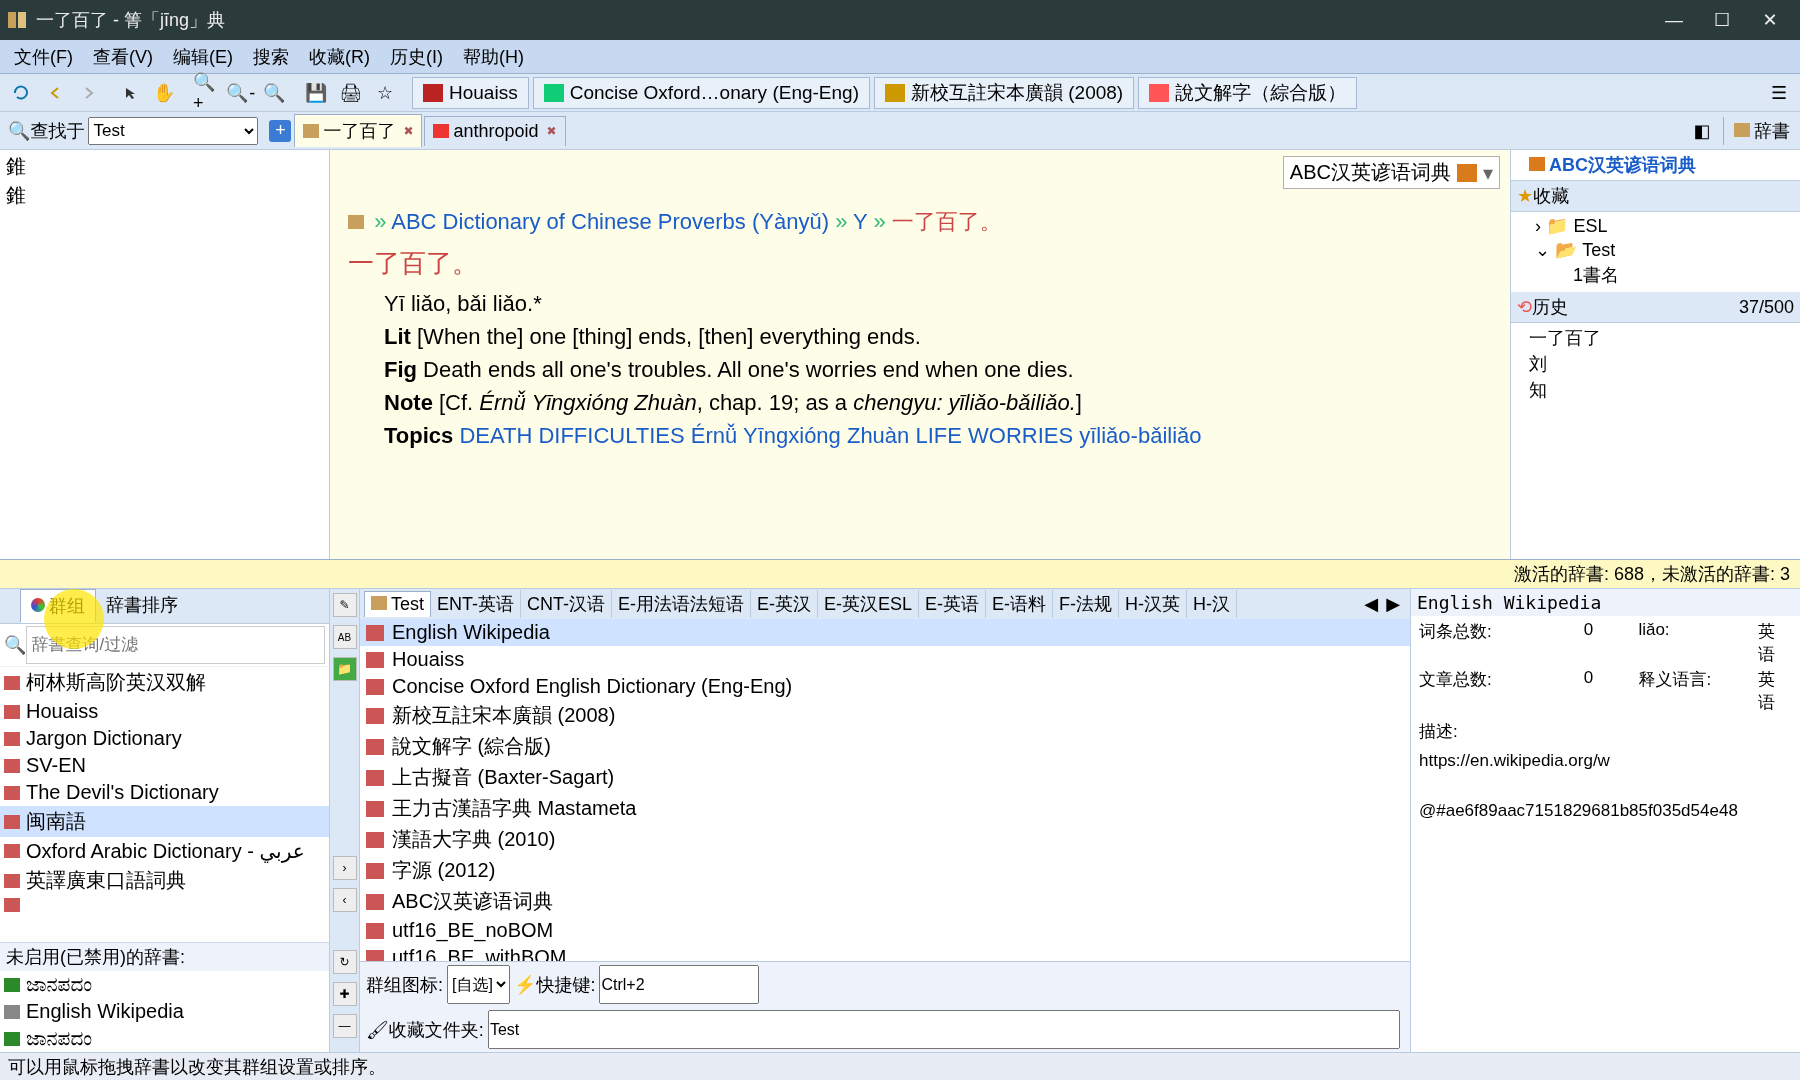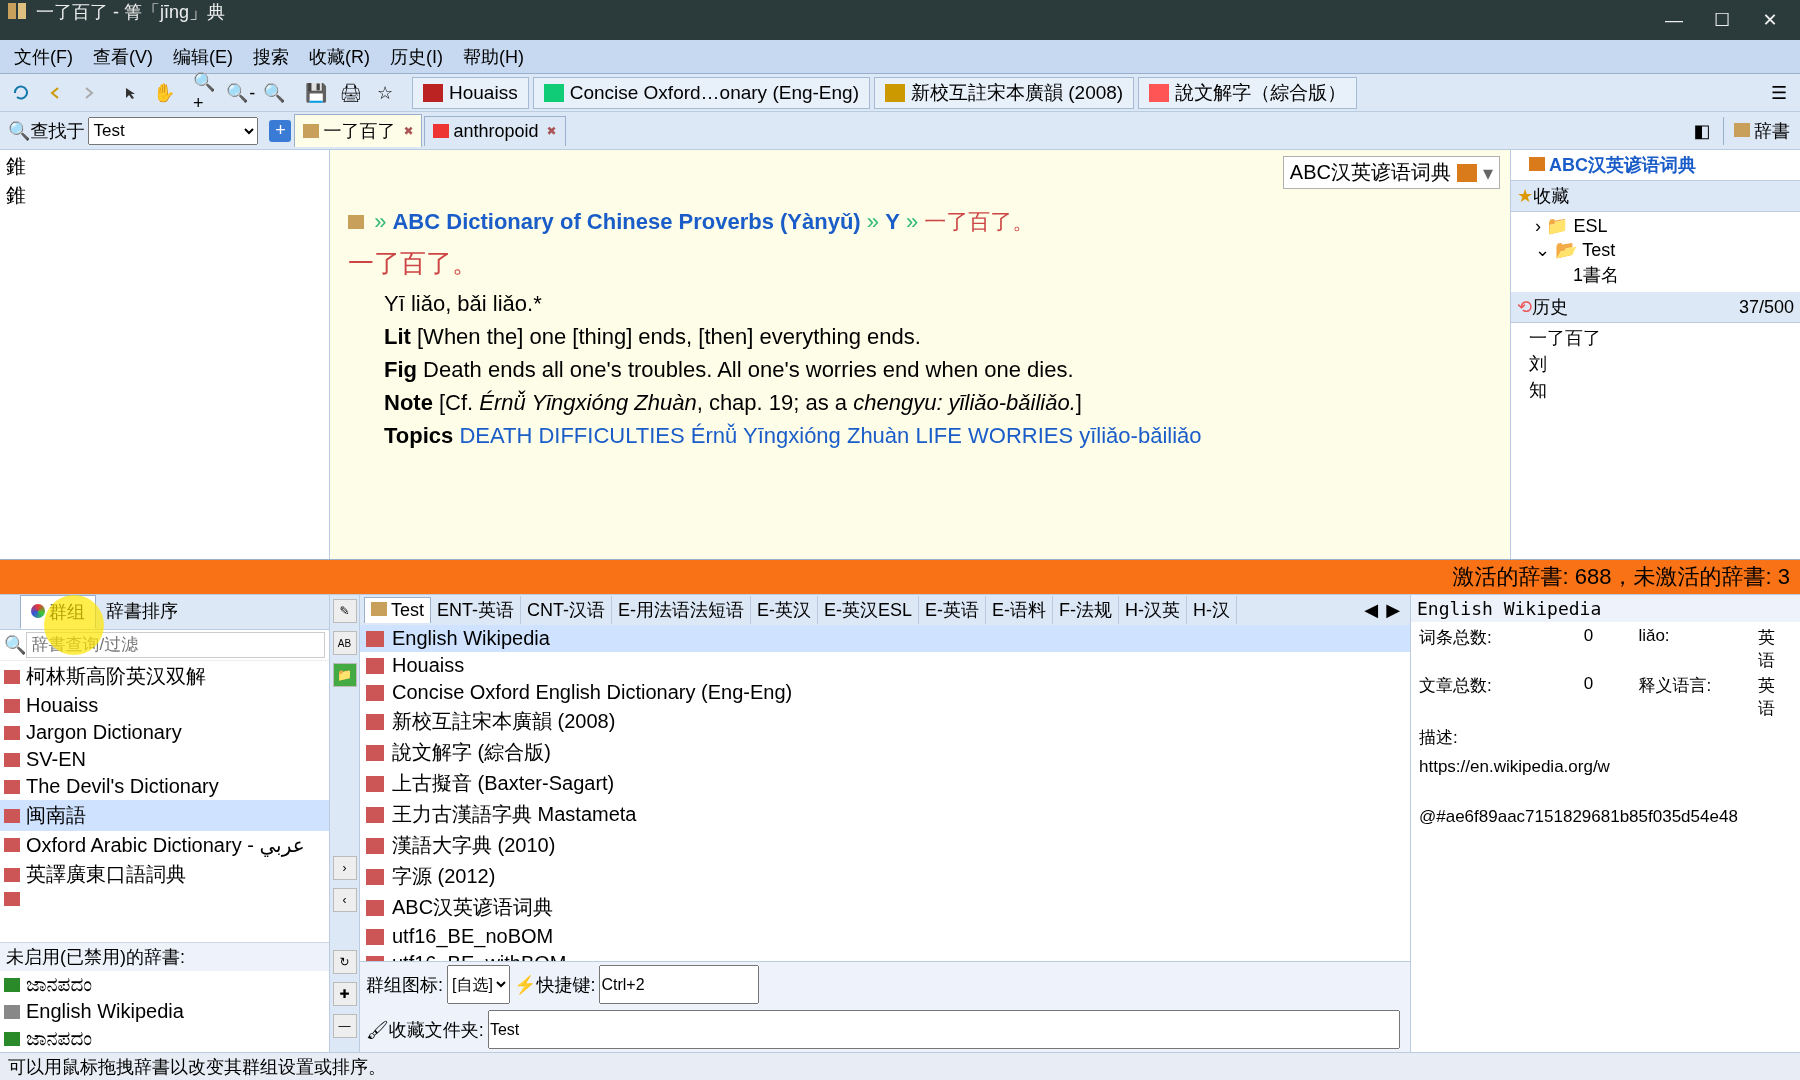--- a/index.html
+++ b/index.html
@@ -1,17 +1,17 @@
 <!DOCTYPE html>
 <html><head>
 <meta charset="utf-8">
 <style>
 * { margin: 0; padding: 0; box-sizing: border-box; font-family: "Segoe UI", "Microsoft YaHei", sans-serif; }
 body { width: 1800px; height: 1080px; overflow: hidden; background: #fff; display: flex; flex-direction: column; font-size: 18px; }
-.titlebar { background: #2b3a3a; color: #eee; display: flex; height: 40px; padding: 0 6px; }
+.titlebar { background: #2b3a3a; color: #eee; display: flex; align-items: center; height: 40px; padding: 0 6px; }
 .titlebar .app-icon { width: 22px; height: 22px; margin-right: 8px; display: inline-flex; }
 .titlebar .title-text { flex: 1; font-size: 18px; }
 .titlebar .win-btn { width: 48px; height: 40px; display: flex; align-items: center; justify-content: center; color: #eee; cursor: pointer; }
 .menubar { background: #c6d9f0; display: flex; align-items: center; height: 34px; padding: 0 4px; font-size: 18px; border-bottom: 1px solid #9bb0cd; }
 .menubar .menu-item { padding: 4px 10px; cursor: pointer; }
 .toolbar1, .toolbar2 { background: #dde8f6; display: flex; align-items: center; height: 38px; padding: 0 4px; border-bottom: 1px solid #bccce0; }
 .toolbar2 { height: 38px; }
 .tb-btn { width: 28px; height: 28px; margin: 0 3px; display: flex; align-items: center; justify-content: center; cursor: pointer; border-radius: 3px; }
 .tb-sep { width: 8px; }
 .dict-btn { display: flex; align-items: center; padding: 0 10px; height: 32px; margin: 0 2px; border: 1px solid #a6bad5; background: #e8f0fa; cursor: pointer; font-family: "Consolas", monospace; font-size: 19px; }
@@ -25,38 +25,38 @@
 .results { flex: 1; overflow: auto; padding: 2px; font-size: 20px; }
 .results div { padding: 1px 4px; }
 .mid-col { flex: 1; display: flex; flex-direction: column; background: #fefde8; }
 .tab { display: flex; align-items: center; padding: 4px 8px; background: #dde8f6; border: 1px solid #9bb0cd; border-bottom: none; margin-right: 2px; font-family: "Consolas", monospace; font-size: 18px; }
 .tab.selected { background: #fefde8; }
 .tab .close-x { margin-left: 8px; color: #a55; font-size: 12px; }
 .dict-badge { float: right; margin: 6px 10px; display: flex; align-items: center; background: #fff; border: 1px solid #b0b0b0; padding: 2px 6px; font-size: 20px; }
 .dict-badge .b-icon { width:20px; height:18px; background:#d97b1a; margin-left:6px; }
 .article { padding: 10px 18px; font-size: 22px; line-height: 1.5; overflow: hidden; flex: 1; position: relative; }
 .article .dict-head { color: #3b7; font-size: 22px; margin-bottom: 6px; }
-.article .dict-head a { color: #1a5dc8; text-decoration: none; font-weight: bold; }
+.article .dict-head a { color: #1a5dc8; text-decoration: none; }
 .article .dict-head .hw { color: #c44; }
 .article .headword { color: #c44; font-size: 26px; margin-bottom: 4px; }
 .article .indent { margin-left: 36px; }
 .article .lbl { font-weight: bold; }
 .article .it { font-style: italic; }
 .right-col { width: 290px; border-left: 1px solid #bccce0; display: flex; flex-direction: column; background: #fff; font-size: 18px; }
 .panel-head { background: #dde8f6; padding: 3px 6px; border-bottom: 1px solid #bccce0; display: flex; align-items: center; }
 .panel-head .cnt { margin-left: auto; }
 .right-col .tree { flex: 0 0 auto; padding: 2px 6px; }
 .right-col .tree div { padding: 1px 0 1px 12px; }
 .lower-left { width: 330px; border-right: 1px solid #bccce0; display: flex; flex-direction: column; font-size: 18px; }
 .tab-switch { display: flex; background: #dde8f6; border-bottom: 1px solid #bccce0; position: relative; padding-left: 20px; }
 .tab-switch .ts { padding: 4px 10px; cursor: pointer; }
 .tab-switch .ts.active { background: #fff; border: 1px solid #9bb0cd; border-bottom: 1px solid #fff; }
 .yellow-circle { position: absolute; width: 60px; height: 60px; border-radius: 50%; background: rgba(255,230,0,.7); left: 44px; top: 0px; pointer-events: none; }
 .filter-row { display: flex; align-items: center; padding: 2px 4px; border-bottom: 1px solid #eee; }
-.filter-row input { flex: 1; border: 1px solid #ccc; height: 26px; padding: 0 4px; font-size: 17px; }
+.filter-row input { flex: 1; border: 1px solid #ccc; height: 38px; padding: 0 4px; font-size: 17px; }
 .dict-list { flex: 1; overflow: auto; }
 .dict-list .dl { display: flex; align-items: center; padding: 2px 4px; white-space: nowrap; overflow: hidden; font-size: 20px; }
 .dict-list .dl.selected { background: #cfe2ff; }
 .dict-list .dl .dic { width: 16px; height: 14px; background: #c55; margin-right: 6px; flex-shrink: 0; }
 .mini-head { background: #eef3fb; padding: 2px 6px; border-top: 1px solid #ccd6e6; font-size: 18px; }
 .lower-mid { flex: 1; display: flex; flex-direction: column; min-height: 0; }
 .side-tools { width: 30px; background: #dde8f6; display: flex; flex-direction: column; align-items: center; border-right: 1px solid #bccce0; }
 .side-tools .st { width: 24px; height: 24px; margin: 4px 0; background: #eee; border: 1px solid #bbb; cursor: pointer; font-size: 12px; display:flex; align-items:center; justify-content:center;}
 .hgroups { display: flex; align-items: center; background: #dde8f6; height: 30px; padding-left: 4px; font-family: "Consolas", monospace; font-size: 18px; overflow: hidden; }
 .hgroups .hg { padding: 2px 6px; border-right: 1px solid #bccce0; white-space: nowrap; }
@@ -234,21 +234,21 @@
           <span class="cnt">37/500</span>
         </div>
     <div class="tree">
       <div>一了百了</div>
       <div>刘</div>
       <div>知</div>
     </div>
   </div>
 </div>
 
-<div style="background:#f97316;border-bottom:1px solid #bccce0;text-align:right;padding:2px 10px;font-size:22px">
+<div style="background:#fef9c3;border-bottom:1px solid #bccce0;text-align:right;padding:2px 10px;font-size:18px">
   <span>激活的辞書: 688，未激活的辞書: 3</span>
 </div>
 
 <div class="lower">
   <div class="lower-left">
     <div class="tab-switch">
       <div class="ts active"><span style="width:14px;height:14px;display:inline-block;background:conic-gradient(#e33,#3c3,#35d,#e33);border-radius:50%;margin-right:4px"></span><span>群组</span></div>
       <div class="ts"><span>辞書排序</span></div>
       <span class="yellow-circle"></span>
     </div>

